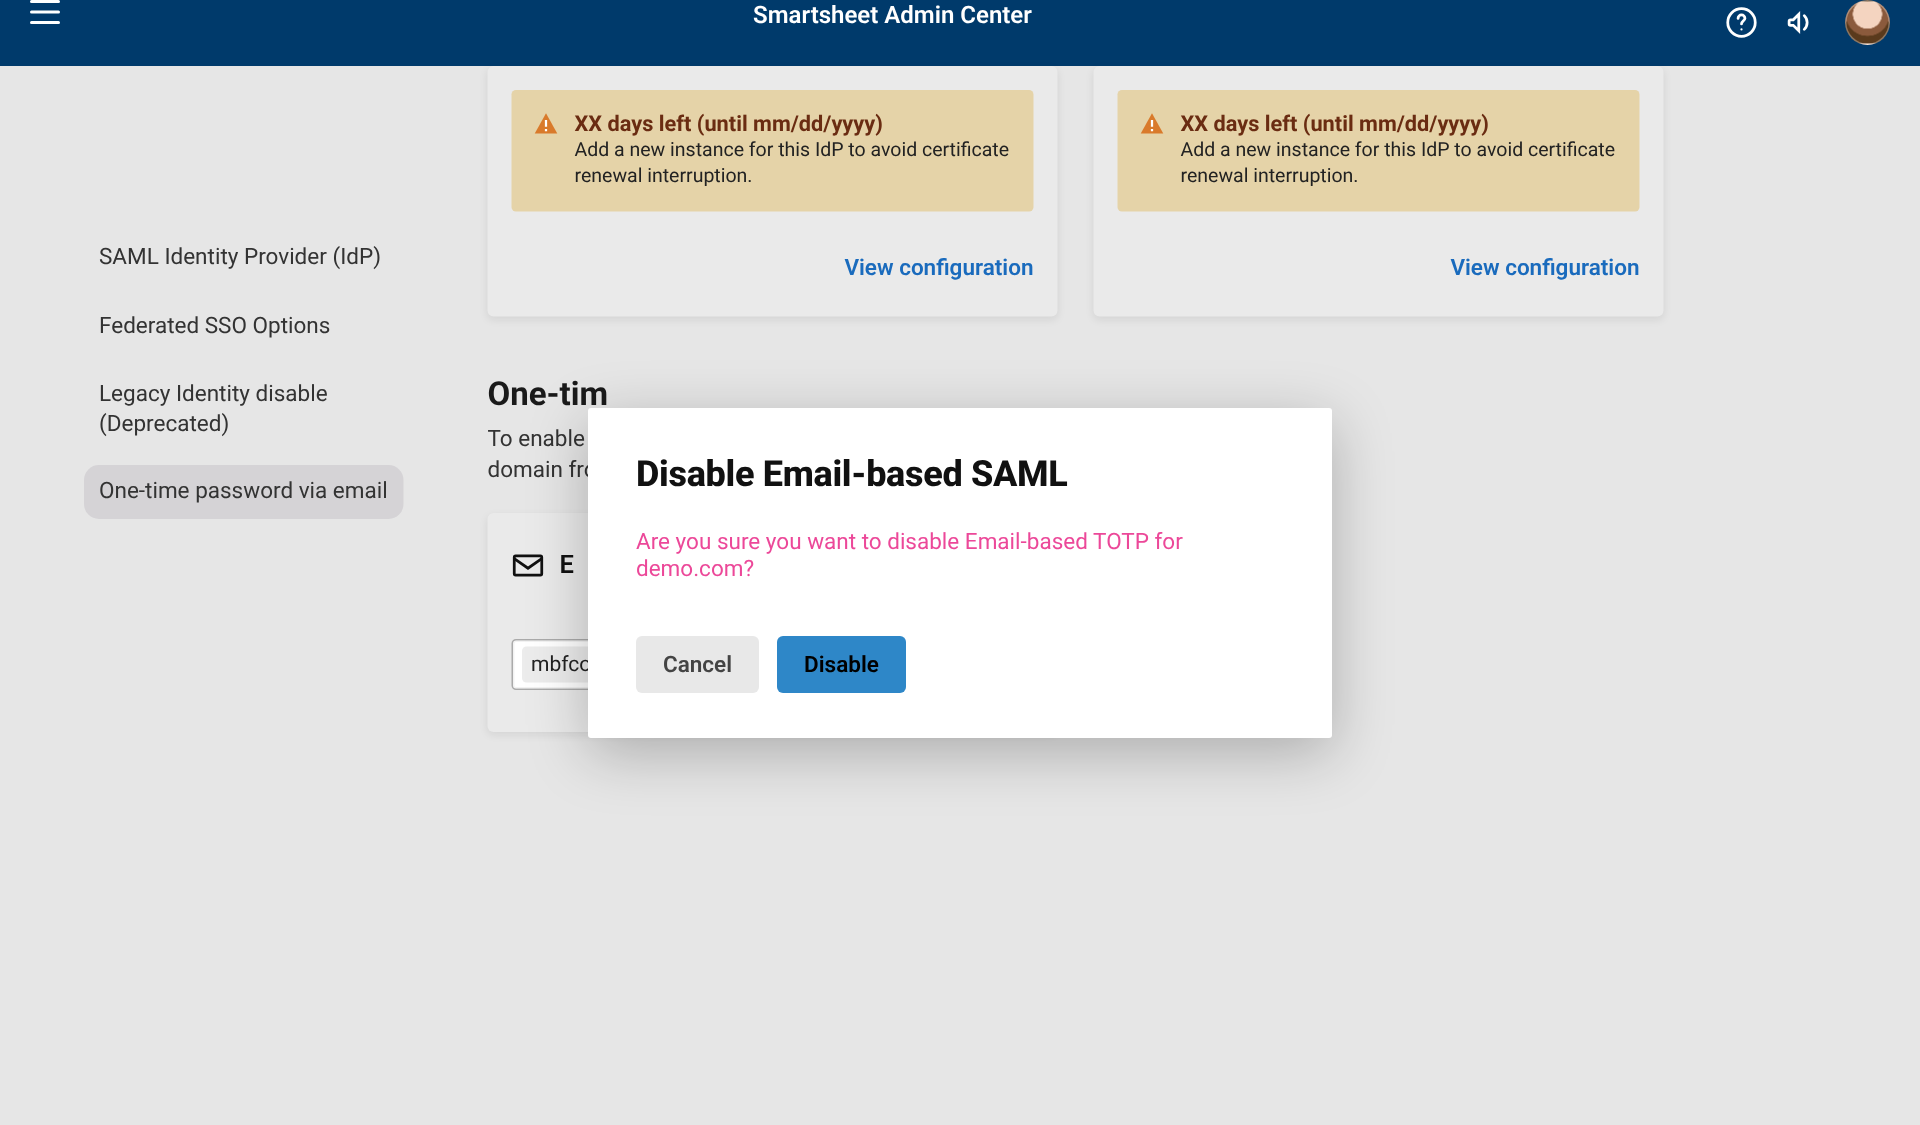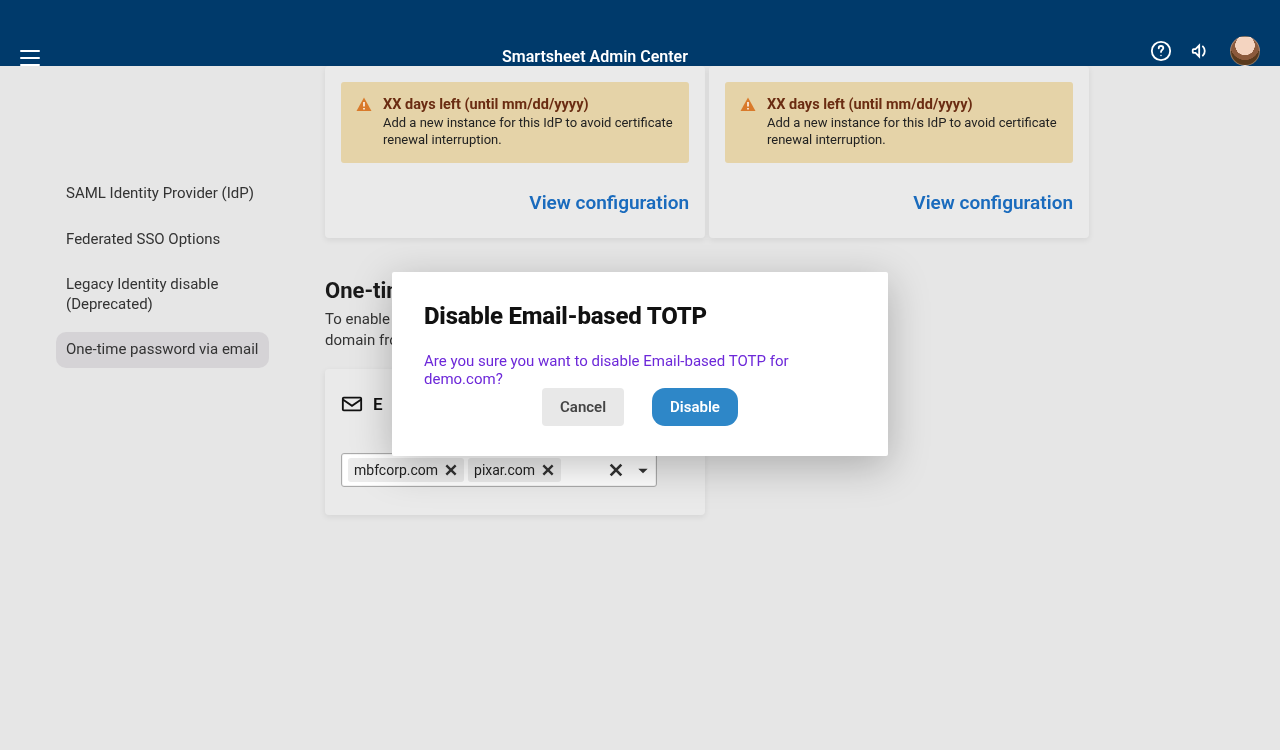--- a/index.html
+++ b/index.html
@@ -1,61 +1,61 @@
 <!DOCTYPE html>
 <html><head>
   <meta charset="utf-8">
   <style>
     * { box-sizing: border-box; margin: 0; padding: 0; font-family: -apple-system, BlinkMacSystemFont, "Segoe UI", Roboto, Helvetica, Arial, sans-serif; }
     html, body { width: 1280px; height: 750px; overflow: hidden; background: #e6e6e6; }
 
-    .topbar { height: 66px; background: #003a6b; display: flex; align-items: flex-end; padding: 0 20px; color: #fff; }
+    .topbar { height: 44px; background: #003a6b; display: flex; align-items: flex-start; padding: 0 20px; color: #fff; }
     .hamburger { width: 20px; height: 16px; display: flex; flex-direction: column; justify-content: space-between; cursor: pointer; }
     .hamburger span { display: block; height: 2px; background: #fff; border-radius: 1px; }
     .topbar-title { flex: 1; text-align: center; font-size: 16px; font-weight: 600; }
     .topbar-right { display: flex; align-items: center; gap: 18px; }
     .icon-btn { width: 22px; height: 22px; cursor: pointer; display: flex; align-items: center; justify-content: center; }
     .avatar { width: 30px; height: 30px; border-radius: 50%; background: radial-gradient(circle at 50% 30%, #f4d4c0 0 40%, #8b5a3c 41% 60%, #5a3a1c 61% 100%); border: 1px solid rgba(255,255,255,0.3); }
 
     .main { display: flex; height: calc(100% - 50px); }
     .sidebar { width: 285px; padding: 110px 16px 0 56px; }
     .sidebar-item { padding: 8px 10px; font-size: 15px; color: #333; border-radius: 4px; cursor: pointer; margin-bottom: 10px; line-height: 1.3; }
     .sidebar-item.active { background: #d5d3d6; border-radius: 10px; }
 
     .content { flex: 1; padding: 0 40px; position: relative; }
-    .cards-row { display: flex; gap: 4px; margin-bottom: 28px; }
+    .cards-row { display: flex; gap: 24px; margin-bottom: 28px; }
     .card { width: 380px; background: #eaeaea; border-radius: 4px; padding: 16px 16px 24px 16px; box-shadow: 0 2px 6px rgba(0,0,0,0.08); }
     .alert { background: #e5d3a8; border-radius: 3px; padding: 14px 14px 14px 42px; position: relative; margin-bottom: 28px; }
     .alert-icon { position: absolute; left: 14px; top: 14px; width: 18px; height: 18px; }
     .alert-title { font-weight: 700; color: #6a2c12; font-size: 14.5px; margin-bottom: 2px; }
     .alert-body { color: #222; font-size: 13px; line-height: 1.3; }
-    .view-config { text-align: right; color: #1a6bbd; font-weight: 600; font-size: 19px; cursor: pointer; }
+    .view-config { text-align: right; color: #1a6bbd; font-weight: 600; font-size: 15px; cursor: pointer; }
 
     .section-title { font-size: 22px; font-weight: 700; color: #1a1a1a; margin-top: 40px; margin-bottom: 6px; }
     .section-desc { color: #333; font-size: 15px; max-width: 560px; line-height: 1.4; margin-bottom: 18px; }
 
     .domain-card { width: 380px; background: #eaeaea; border-radius: 4px; padding: 24px 16px 28px 16px; box-shadow: 0 2px 6px rgba(0,0,0,0.08); }
     .domain-row { display: flex; align-items: center; gap: 10px; }
     .domain-row svg { width: 22px; height: 22px; }
 
     .chips-wrap { display: flex; align-items: center; margin-top: 38px; border: 1px solid #aaa; background: #fff; border-radius: 3px; padding: 4px 6px; width: 316px; gap: 4px; box-shadow: inset 0 0 0 1px rgba(0,0,0,0.05); }
     .chip { display: inline-flex; align-items: center; background: #ececec; border-radius: 3px; padding: 4px 6px; font-size: 14px; color: #222; gap: 6px; }
     .chip-x { cursor: pointer; width: 14px; height: 14px; display: inline-flex; align-items: center; justify-content: center; }
     .chips-spacer { flex: 1; }
     .chips-clear { width: 16px; height: 16px; cursor: pointer; }
     .chips-caret { width: 14px; height: 14px; cursor: pointer; margin-left: 8px; }
 
     
     .modal { position: absolute; left: 392px; top: 272px; width: 496px; background: #fff; border-radius: 2px; box-shadow: 0 10px 40px rgba(0,0,0,0.25); padding: 30px 32px 30px 32px; z-index: 100; }
     .modal-title { font-size: 24px; font-weight: 800; color: #111; margin-bottom: 22px; letter-spacing: -0.2px; }
-    .modal-body { font-size: 15px; color: #6d28d9; }
-    .modal-actions { display: flex; justify-content: center; gap: 28px; }
+    .modal-body { font-size: 15px; color: #ec4899; margin-bottom: 36px; }
+    .modal-actions { display: flex; justify-content: flex-start; gap: 12px; }
     .btn { border: none; border-radius: 4px; padding: 10px 18px; font-size: 15px; font-weight: 600; cursor: pointer; }
     .btn-cancel { background: #e8e8e8; color: #444; }
-    .btn-primary { background: #2e87c8; color: #ffffff; border-radius: 13px; }
+    .btn-primary { background: #2e87c8; color: #000000; }
   </style>
 </head>
 <body>
 
 <div class="topbar">
   <div class="hamburger">
     <span></span>
       <span></span>
       <span></span>
   </div>
@@ -157,19 +157,19 @@
               <path d="M2 4l4 4 4-4z"></path>
             </svg>
         </span>
       </div>
     </div>
 
   </div>
 </div>
 
 <div class="modal">
-  <h3 class="modal-title">Disable Email-based TOTP</h3>
+  <h3 class="modal-title">Disable Email-based SAML</h3>
   <p class="modal-body">Are you sure you want to disable Email-based TOTP for demo.com?</p>
   <div class="modal-actions">
     <button class="btn btn-cancel">Cancel</button>
     <button class="btn btn-primary">Disable</button>
   </div>
 </div>
 
 </body></html>

